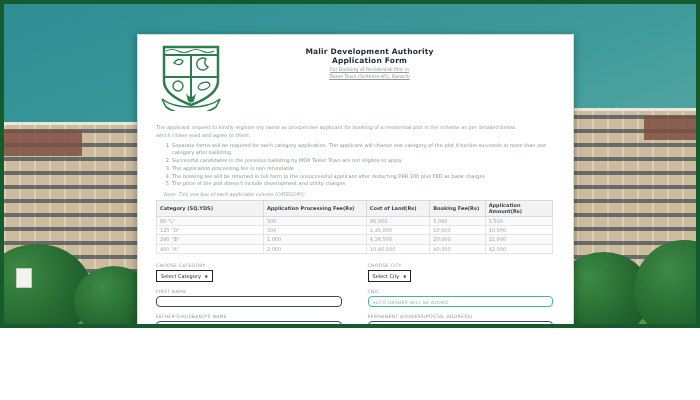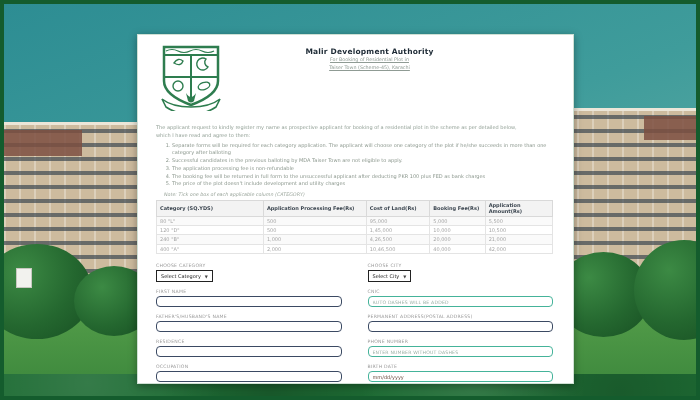--- a/index.html
+++ b/index.html
@@ -1,18 +1,18 @@
 <!DOCTYPE html>
 <html><head>
 <meta charset="utf-8">
 <style>
   * { margin:0; padding:0; box-sizing:border-box; }
   html,body { width:700px; height:400px; font-family:"DejaVu Sans","Liberation Sans",sans-serif; }
 
-  .viewport{ position:relative; width:700px; height:400px; overflow:hidden;
+  .viewport{ position:relative; width:700px; height:328px; overflow:hidden;
     border:4px solid #145c2d; background:linear-gradient(160deg,#2d8d93 0%,#3f9c9b 45%,#5aa9a2 75%); }
 
   
   .bg{ position:absolute; inset:0; }
   .bldg{ position:absolute; background:
       repeating-linear-gradient(to bottom, rgba(56,68,78,0) 0 4px, rgba(56,68,78,.68) 4px 8px, rgba(56,68,78,0) 8px 14px),
       repeating-linear-gradient(to right, rgba(255,255,255,.30) 0 2px, rgba(255,255,255,0) 2px 15px),
       #cdbb9e;
     border-top:3px solid #ece6d8; }
   .bldg-left{ left:-30px; top:118px; width:175px; height:168px; }
@@ -107,20 +107,21 @@
         <line x1="9" y1="34" x2="61" y2="34" stroke="#2e7d4f" stroke-width="2"></line>
         <path d="M18 20 q4 -6 9 -2 q-2 6 -9 2 Z" fill="none" stroke="#2e7d4f" stroke-width="1.4"></path>
         <path d="M50 16 a6 6 0 1 0 2 8 a5 5 0 0 1 -2 -8 Z" fill="none" stroke="#2e7d4f" stroke-width="1.4"></path>
         <circle cx="22" cy="43" r="5" fill="none" stroke="#2e7d4f" stroke-width="1.4"></circle>
         <ellipse cx="48" cy="43" rx="6" ry="3.5" fill="none" stroke="#2e7d4f" stroke-width="1.4" transform="rotate(-20 48 43)"></ellipse>
         <path d="M30 50 q5 8 10 0 l-2 8 q-3 3 -6 0 Z" fill="#2e7d4f"></path>
         <path d="M6 56 q10 8 29 8 q19 0 29 -8 l-4 8 q-10 7 -25 7 q-15 0 -25 -7 Z" fill="#ffffff" stroke="#2e7d4f" stroke-width="1.6"></path>
       </svg>
       <div class="titles">
         <div class="title">Malir Development Authority</div>
+        <div class="title">Application Form</div>
         <div class="subtitle">For Booking of Residential Plot in</div>
         <div class="subtitle">Taiser Town (Scheme-45), Karachi</div>
       </div>
     </div>
 
     <div class="intro">
       <span>The applicant request to kindly register my name as prospective applicant for booking of a residential plot in the scheme as per detailed below,</span><br>
       <span>which I have read and agree to them:</span>
     </div>
 

